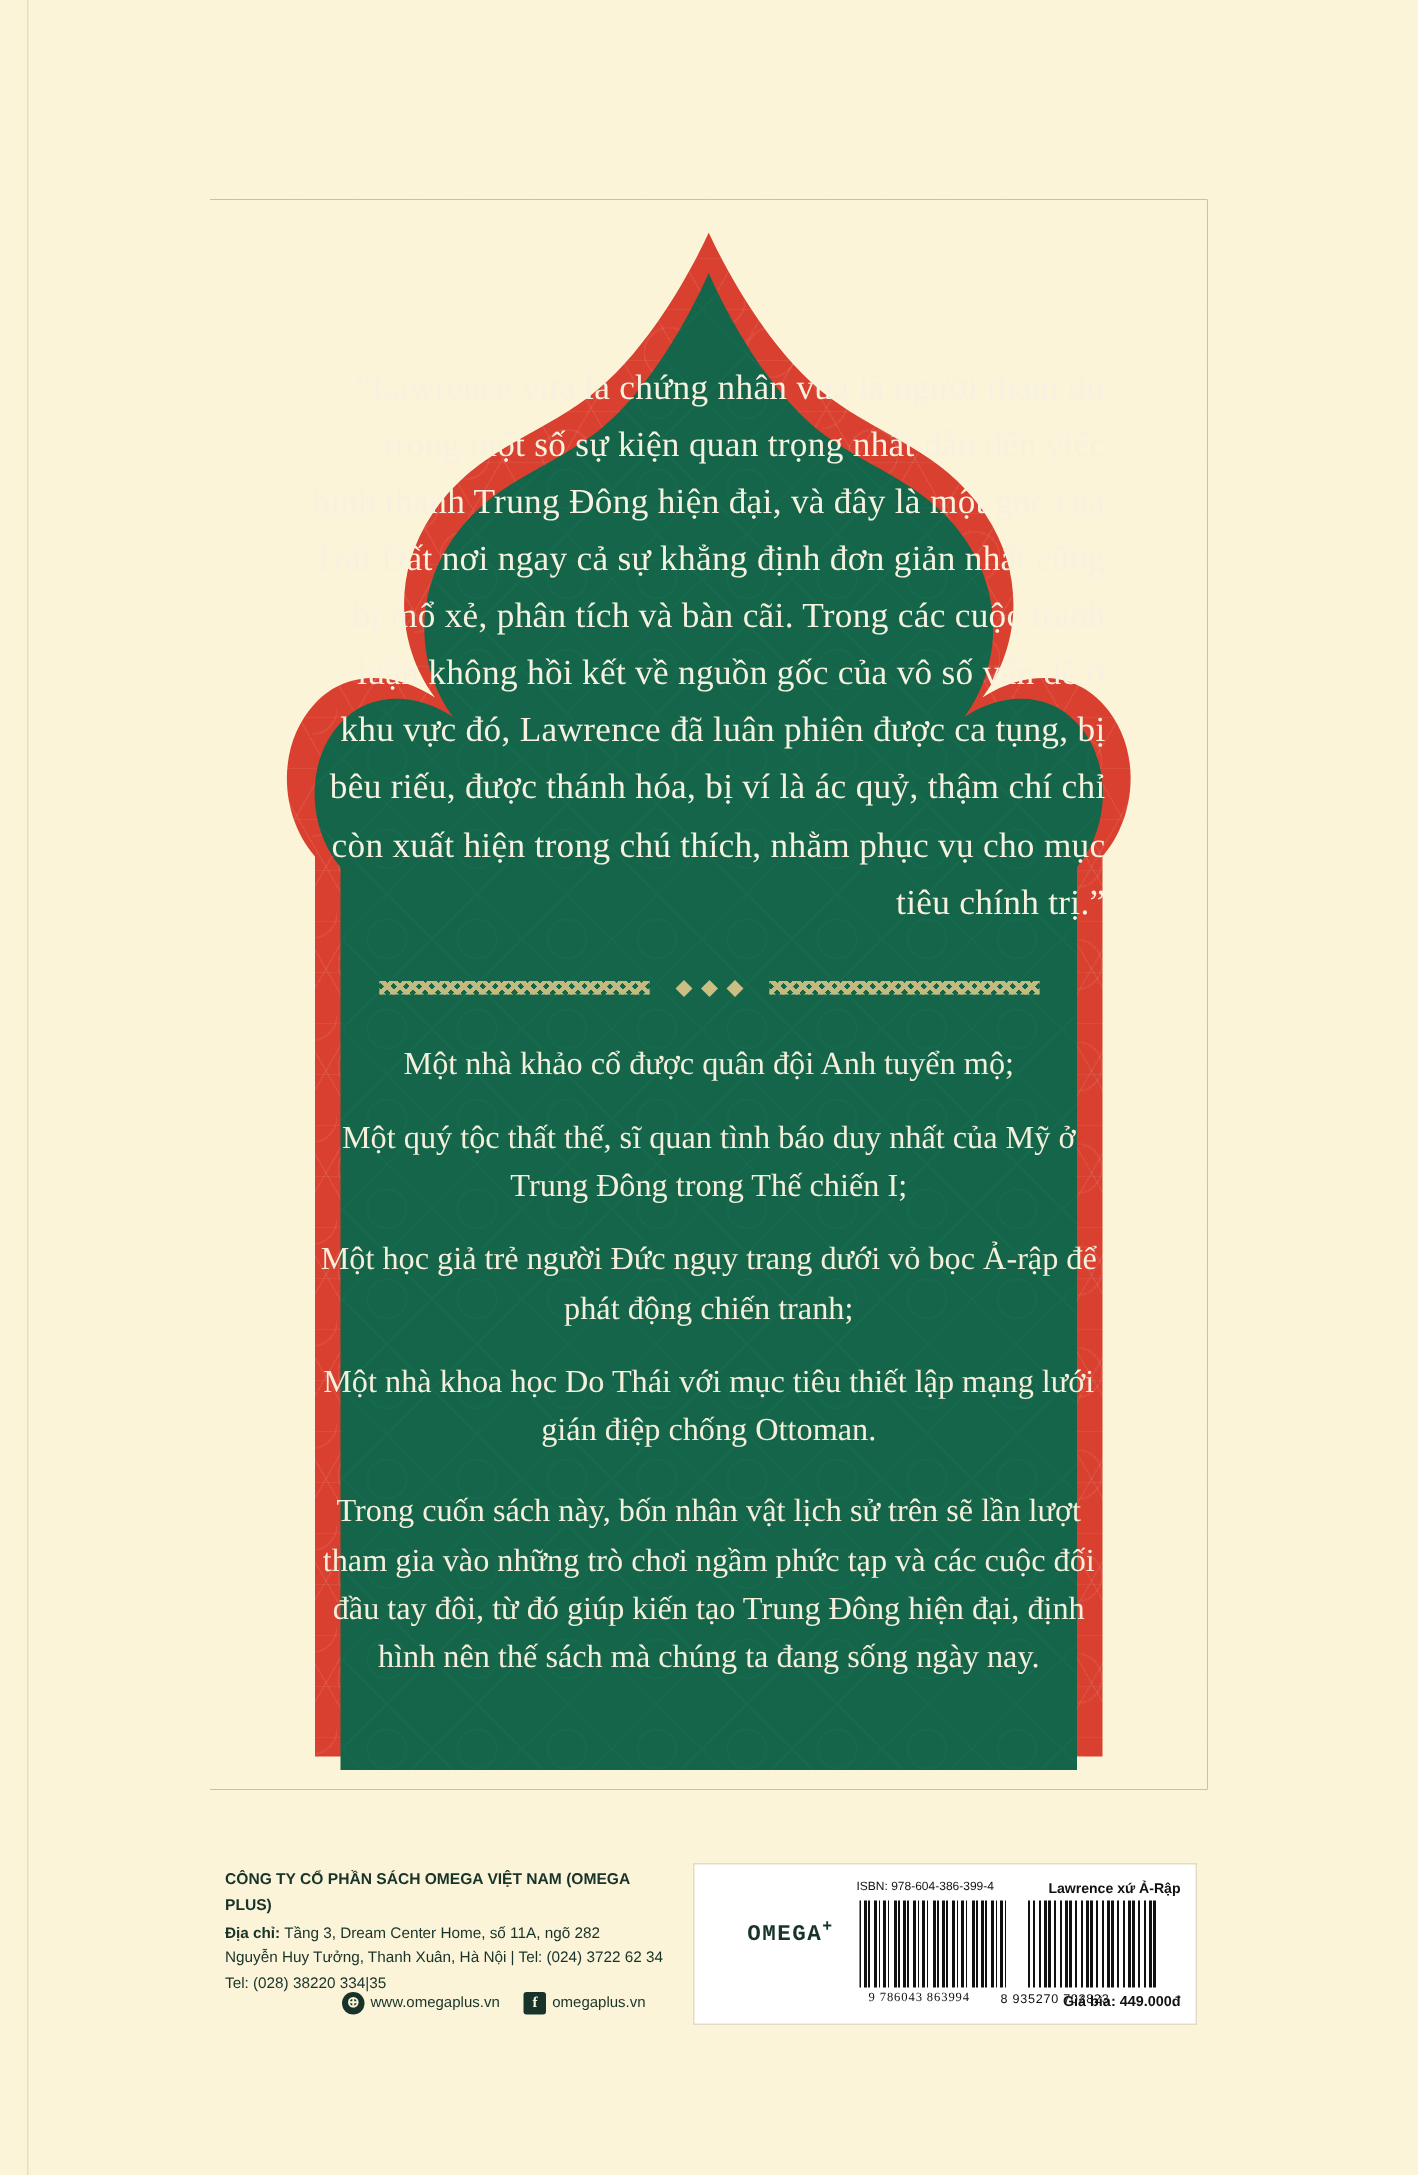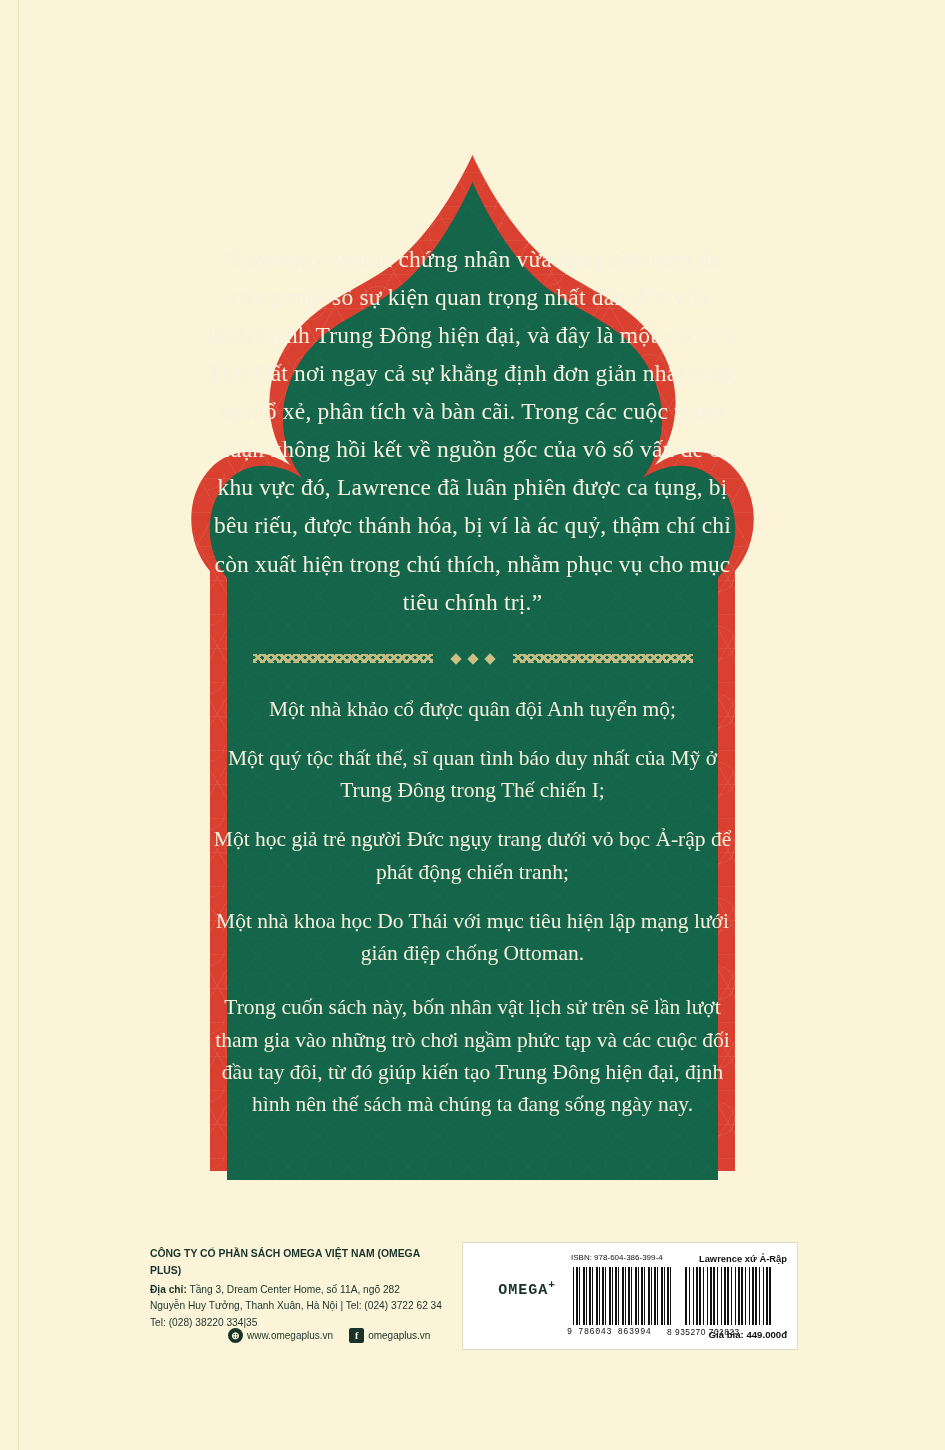--- a/index.html
+++ b/index.html
@@ -76,21 +76,21 @@
     left: 168px;
     top: 190px;
     width: 609px;
     height: 996px;
     color: #f5efdc;
     box-sizing: border-box;
     padding: 26px 34px 20px 34px;
   }
 
   .quote {
-    text-align: center;
+    text-align: right;
     font-size: 23.5px;
     line-height: 1.62;
     letter-spacing: 0.2px;
     margin: 24px 6px 0 6px;
     color: #f7f2e0;
   }
 
   .divider {
     margin: 30px auto 26px auto;
     width: 440px;
@@ -241,24 +241,24 @@
     width: 100px;
     height: 58px;
     background-image: repeating-linear-gradient(
       90deg,
       #111 0 1px, #fff 1px 3px, #111 3px 5px, #fff 5px 6px,
       #111 6px 7px, #fff 7px 10px, #111 10px 12px, #fff 12px 13px
     );
   }
   .barcode-num {
     position: absolute;
-    left: 90px;
+    left: 102px;
     top: 84px;
     width: 112px;
-    font-family: Liberation Mono, monospace;
+    font-family: Liberation Serif, serif;
     font-size: 8.4px;
     color: #111;
     letter-spacing: 0.6px;
     padding-left: 14px;
   }
   .barcode2 {
     position: absolute;
     left: 222px;
     top: 24px;
     width: 86px;
@@ -358,21 +358,21 @@
         <i></i>
           <i></i>
           <i></i>
       </div>
       <div class="bar"></div>
     </div>
 
     <p class="para">Một nhà khảo cổ được quân đội Anh tuyển mộ;</p>
     <p class="para">Một quý tộc thất thế, sĩ quan tình báo duy nhất của Mỹ ở Trung Đông trong Thế chiến I;</p>
     <p class="para">Một học giả trẻ người Đức ngụy trang dưới vỏ bọc Ả-rập để phát động chiến tranh;</p>
-    <p class="para">Một nhà khoa học Do Thái với mục tiêu hiện lập mạng lưới gián điệp chống Ottoman.</p>
+    <p class="para">Một nhà khoa học Do Thái với mục tiêu thiết lập mạng lưới gián điệp chống Ottoman.</p>
     <p class="para block">Trong cuốn sách này, bốn nhân vật lịch sử trên sẽ lần lượt tham gia vào những trò chơi ngầm phức tạp và các cuộc đối đầu tay đôi, từ đó giúp kiến tạo Trung Đông hiện đại, định hình nên thế sách mà chúng ta đang sống ngày nay.</p>
   </div>
 
   <div class="footer">
 
     <div class="publisher">
       <div class="title">CÔNG TY CỔ PHẦN SÁCH OMEGA VIỆT NAM (OMEGA PLUS)</div>
       <div>
         <b>Địa chỉ:</b>
         <span>Tầng 3, Dream Center Home, số 11A, ngõ 282</span>

